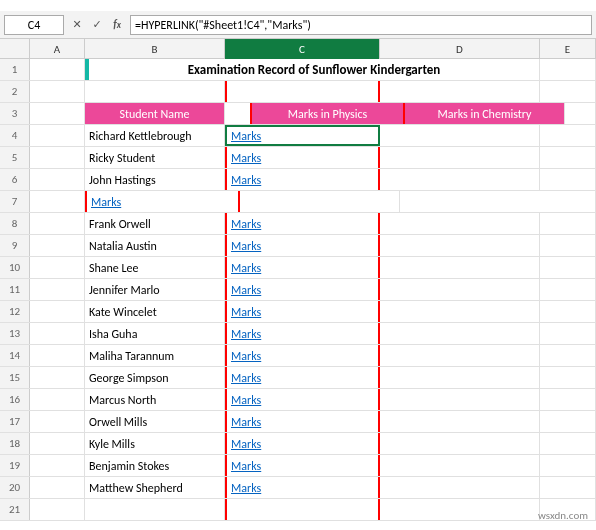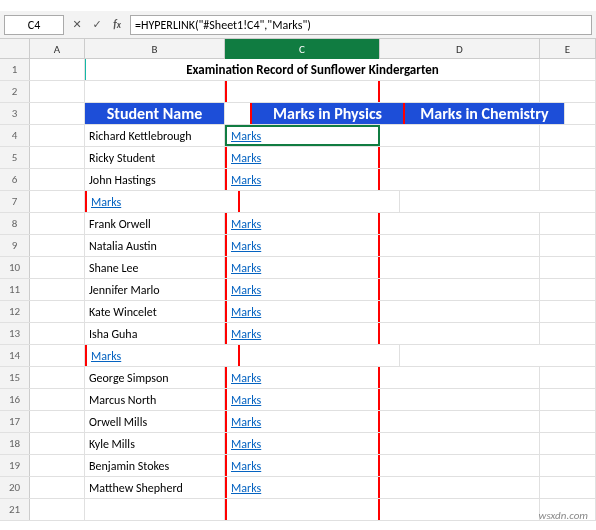--- a/index.html
+++ b/index.html
@@ -139,25 +139,25 @@
 
     
     .title-cell {
       font-weight: bold;
       font-size: 13px;
       justify-content: center;
     }
 
     
     .header-cell {
-      background: #1d4ed8;
+      background: #ec4899;
       color: #fff;
-      font-weight: bold;
-      justify-content: center;
-      font-size: 16px;
+      font-weight: normal;
+      justify-content: center;
+      font-size: 12px;
     }
 
     
     .link {
       color: #0563c1;
       text-decoration: underline;
       cursor: pointer;
     }
 
     
@@ -166,21 +166,20 @@
       outline-offset: -2px;
     }
 
     
     .watermark {
       position: absolute;
       bottom: 8px;
       right: 8px;
       font-size: 11px;
       color: #888;
-      font-style: italic;
     }
   </style>
 </head>
 <body>
 
 <div class="formula-bar">
   <div class="cell-ref-box">C4</div>
   <div class="formula-icons">
     <div class="formula-icon-btn">✕</div>
     <div class="formula-icon-btn">✓</div>
@@ -197,21 +196,21 @@
     <div class="col-header col-b">B</div>
     <div class="col-header col-c selected">C</div>
     <div class="col-header col-d">D</div>
     <div class="col-header col-e">E</div>
   </div>
 
   <div class="rows-container" id="rows-container">
   <div class="row">
         <div class="row-num">1</div>
         <div class="cell cell-a"></div>
-        <div class="cell title-cell" style="width: 455px; min-width: 455px; border-right: 1px solid rgb(224, 224, 224); border-left: 1px solid #14b8a6;">Examination Record of Sunflower Kindergarten</div>
+        <div class="cell title-cell" style="width: 455px; min-width: 455px; border-right: 1px solid rgb(224, 224, 224); border-left: 4px solid #14b8a6;">Examination Record of Sunflower Kindergarten</div>
         <div class="cell cell-e"></div>
       </div>
       <div class="row">
         <div class="row-num">2</div>
         <div class="cell cell-a"></div>
         <div class="cell cell-b"></div>
         <div class="cell cell-c" style="border-left: 2px solid red; border-right: 2px solid red;"></div>
         <div class="cell cell-d"></div>
         <div class="cell cell-e"></div>
       </div>
@@ -318,20 +317,21 @@
         <div class="cell cell-b">Isha Guha</div>
         <div class="cell cell-c" style="border-left: 2px solid red; border-right: 2px solid red;">
           <span class="link">Marks</span>
         </div>
         <div class="cell cell-d"></div>
         <div class="cell cell-e"></div>
       </div>
       <div class="row">
         <div class="row-num">14</div>
         <div class="cell cell-a"></div>
+        <div class="cell cell-b">Maliha Tarannum</div>
         <div class="cell cell-c" style="border-left: 2px solid red; border-right: 2px solid red;">
           <span class="link">Marks</span>
         </div>
         <div class="cell cell-d"></div>
         <div class="cell cell-e"></div>
       </div>
       <div class="row">
         <div class="row-num">15</div>
         <div class="cell cell-a"></div>
         <div class="cell cell-b">George Simpson</div>

